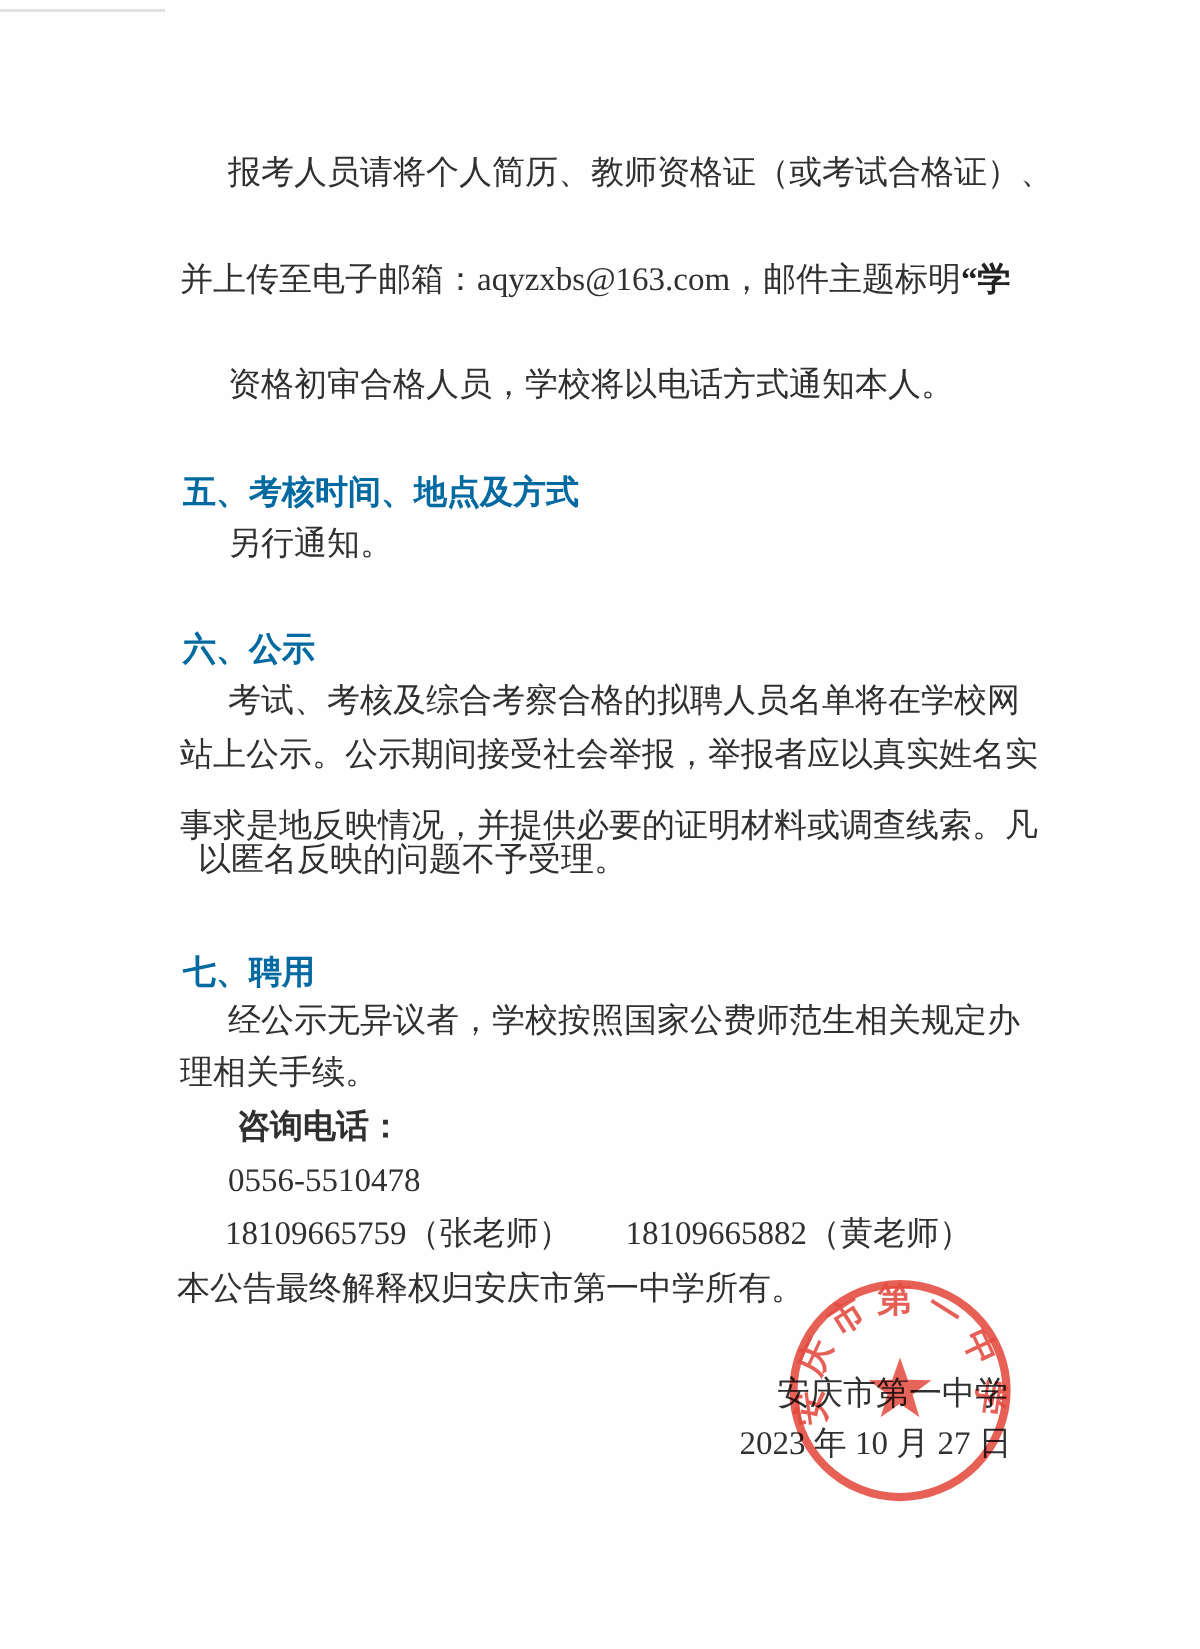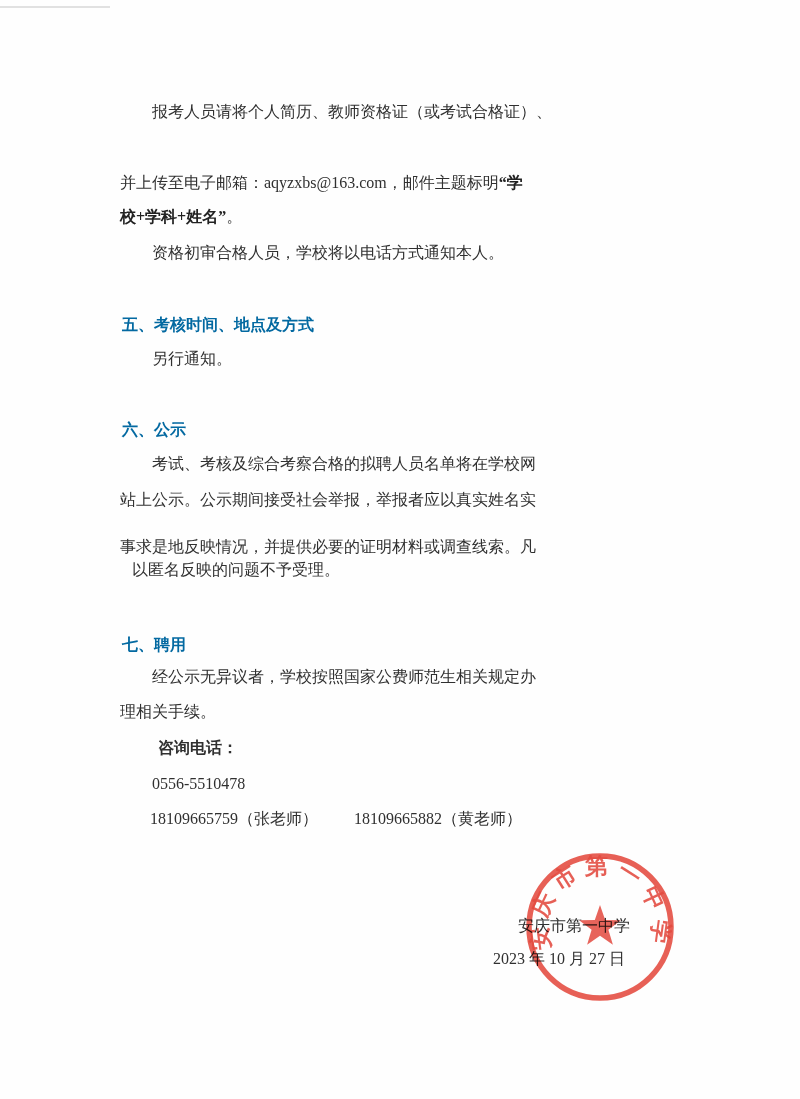--- a/index.html
+++ b/index.html
@@ -14,21 +14,21 @@
     position:absolute;left:0;top:0;width:800px;height:1099px;
     background:#fefefe;
   }
   
   .scan-edge{
     position:absolute;left:0;top:6px;width:110px;height:2px;
     background:#c9c9c9;opacity:.55;
   }
   .ln{
     position:absolute;
-    font-size:16px;
+    font-size:22px;
     line-height:1;
     color:#303030;
     letter-spacing:0px;
     white-space:pre;
   }
   .hd{
     font-weight:700;
     color:#0369a1;
   }
   .b{font-weight:700;color:#222;}
@@ -44,40 +44,40 @@
   .seal svg{display:block;}
 </style>
 </head>
 <body>
 
 <div class="page">
   <div class="scan-edge"></div>
 
   <div class="ln" style="left:152px;top:104px;">报考人员请将个人简历、教师资格证（或考试合格证）、</div>
   <div class="ln" style="left:120px;top:175px;"><span>并上传至电子邮箱：aqyzxbs@163.com，邮件主题标明</span><span class="b">“学</span></div>
-  <div class="ln" style="left:120px;top:209px;"><span class="b">校+学科+姓名”</span><span>。</span></div>
 
   <div class="ln" style="left:152px;top:245px;">资格初审合格人员，学校将以电话方式通知本人。</div>
 
   <div class="ln hd" style="left:122px;top:317px;">五、考核时间、地点及方式</div>
   <div class="ln" style="left:152px;top:351px;">另行通知。</div>
 
   <div class="ln hd" style="left:122px;top:422px;">六、公示</div>
   <div class="ln" style="left:120px;top:492px;">站上公示。公示期间接受社会举报，举报者应以真实姓名实</div>
   <div class="ln" style="left:152px;top:456px;">考试、考核及综合考察合格的拟聘人员名单将在学校网</div>
   <div class="ln" style="left:120px;top:527px;margin-top:12px;">事求是地反映情况，并提供必要的证明材料或调查线索。凡</div>
   <div class="ln" style="left:132px;top:562px;">以匿名反映的问题不予受理。</div>
 
   <div class="ln hd" style="left:122px;top:637px;">七、聘用</div>
   <div class="ln" style="left:152px;top:669px;">经公示无异议者，学校按照国家公费师范生相关规定办</div>
   <div class="ln" style="left:120px;top:704px;">理相关手续。</div>
   <div class="ln" style="left:158px;top:740px;font-weight:bold;">咨询电话：</div>
   <div class="ln" style="left:152px;top:776px;">0556-5510478</div>
   <div class="ln" style="left:150px;top:811px;"><span>18109665759（张老师）</span><span class="gap"></span><span>18109665882（黄老师）</span></div>
 
+  <div class="ln" style="left:118px;top:848px;">本公告最终解释权归安庆市第一中学所有。</div>
   <div class="ln" style="left:518px;top:918px;">安庆市第一中学</div>
   <div class="ln" style="left:493px;top:951px;">2023 年 10 月 27 日</div>
 
   <div class="seal">
     <svg width="160" height="160" viewBox="0 0 160 160" xmlns="http://www.w3.org/2000/svg">
       <circle cx="80" cy="80" r="71" fill="none" stroke-width="5.5" opacity="0.88" stroke="#e23a2e"></circle>
       <polygon points="80,58 85.2,72.9 100.9,73.2 88.4,82.7 92.9,97.8 80,88.8 67.1,97.8 71.6,82.7 59.1,73.2 74.8,72.9" opacity="0.85" fill="#e23a2e"></polygon>
       <defs>
         <path id="sealArc" d="M 33.3 105 A 53 53 0 1 1 126.7 105" fill="none"></path>
       </defs>

